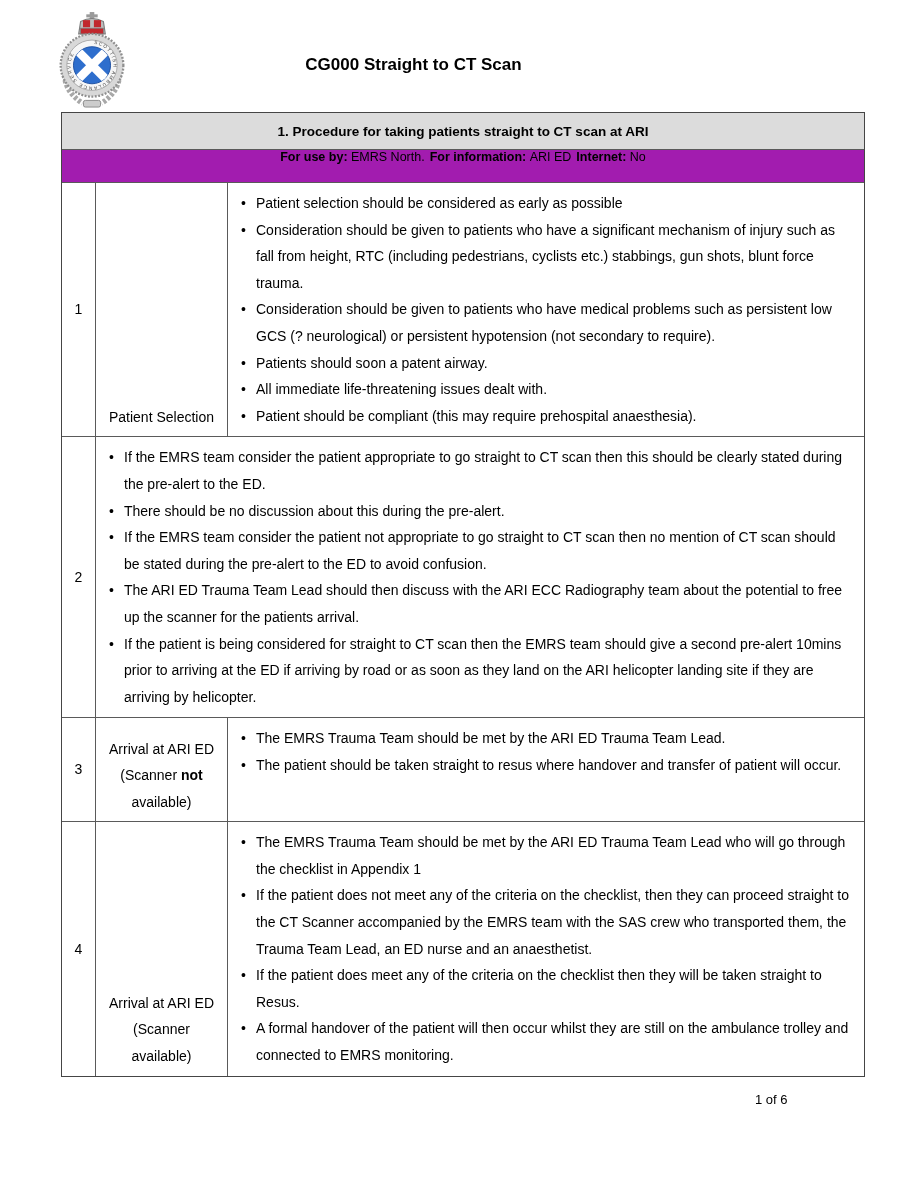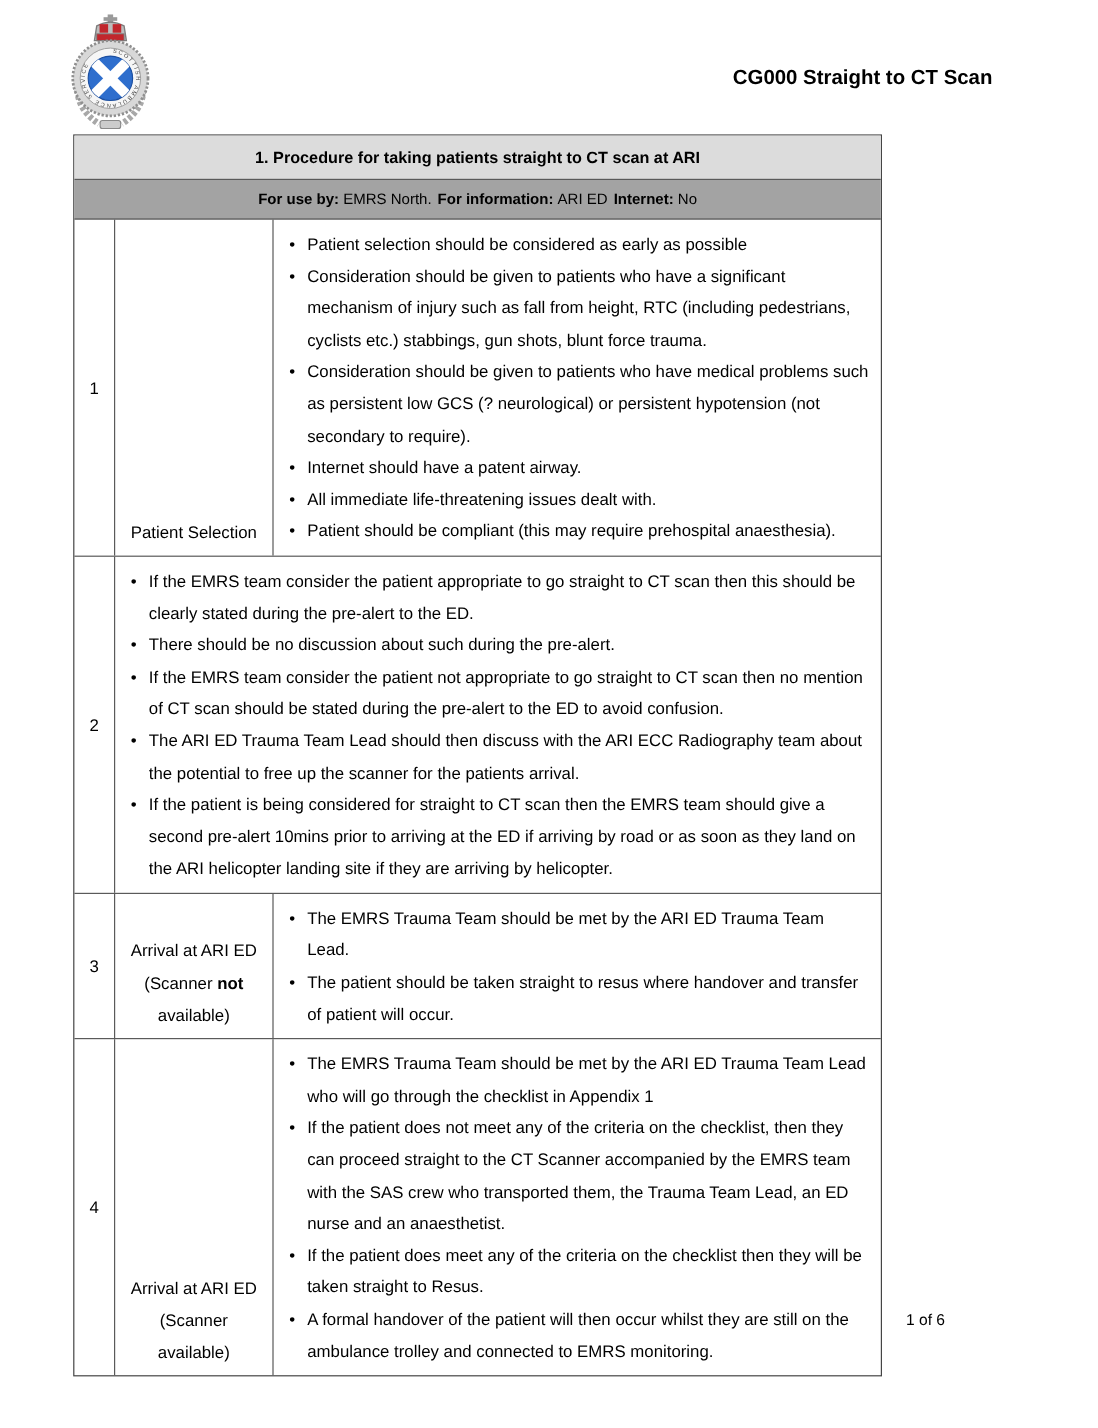--- a/index.html
+++ b/index.html
@@ -7,36 +7,36 @@
   body { font-family:"Liberation Sans", sans-serif; color:#000; }
   .page {
     position:relative; width:915px; height:1190px; margin:0 auto;
     background:#ffffff; overflow:hidden;
   }
 
   
   .logo { position:absolute; left:54px; top:11px; width:76px; height:99px; }
   .doc-title {
     position:absolute; left:0; top:55px; width:827px;
-    text-align:right; font-weight:bold; font-size:17px; color:#000;
+    text-align:center; font-weight:bold; font-size:17px; color:#000;
   }
 
   
   .doc-table {
-    position:absolute; left:61px; top:112px; width:674px;
+    position:absolute; left:61px; top:112px; width:804px;
     border:1.5px solid #454545; background:#fff;
   }
   .section-title-row {
     min-height:37px; background:#dcdcdc; border-bottom:1px solid #5a5a5a;
     display:flex; align-items:center; justify-content:center;
     font-weight:bold; font-size:13.5px;
   }
   .meta-row {
-    min-height:33px; background:#a3a3a3; border-bottom:1px solid #5a5a5a;
-    display:flex; align-items:center; justify-content:center; gap:5px;
+    min-height:33px; background:#a21caf; border-bottom:1px solid #5a5a5a;
+    display:flex; justify-content:center; gap:5px;
     font-size:12.5px;
   }
   .meta-seg b { font-weight:bold; }
 
   .trow { display:flex; align-items:stretch; }
   .trow + .trow { border-top:1px solid #5a5a5a; }
   #rows .trow:nth-child(1) { min-height:251px; }
   #rows .trow:nth-child(2) { min-height:276px; }
   #rows .trow:nth-child(3) { min-height:104px; }
   #rows .trow:nth-child(4) { min-height:246px; }
@@ -127,21 +127,21 @@
             <div class="bullet">
               <span class="dot">•</span>
               <span class="txt">Consideration should be given to patients who have a significant mechanism of injury such as fall from height, RTC (including pedestrians, cyclists etc.) stabbings, gun shots, blunt force trauma.</span>
             </div>
             <div class="bullet">
               <span class="dot">•</span>
               <span class="txt">Consideration should be given to patients who have medical problems such as persistent low GCS (? neurological) or persistent hypotension (not secondary to require).</span>
             </div>
             <div class="bullet">
               <span class="dot">•</span>
-              <span class="txt">Internet should have a patent airway.</span>
+              <span class="txt">Patients should soon a patent airway.</span>
             </div>
             <div class="bullet">
               <span class="dot">•</span>
               <span class="txt">All immediate life-threatening issues dealt with.</span>
             </div>
             <div class="bullet">
               <span class="dot">•</span>
               <span class="txt">Patient should be compliant (this may require prehospital anaesthesia).</span>
             </div>
           </div>
@@ -149,21 +149,21 @@
 
   <div class="trow">
     <div class="cell num">2</div>
     <div class="cell bullets">
             <div class="bullet">
               <span class="dot">•</span>
               <span class="txt">If the EMRS team consider the patient appropriate to go straight to CT scan then this should be clearly stated during the pre-alert to the ED.</span>
             </div>
             <div class="bullet">
               <span class="dot">•</span>
-              <span class="txt">There should be no discussion about such during the pre-alert.</span>
+              <span class="txt">There should be no discussion about this during the pre-alert.</span>
             </div>
             <div class="bullet">
               <span class="dot">•</span>
               <span class="txt">If the EMRS team consider the patient not appropriate to go straight to CT scan then no mention of CT scan should be stated during the pre-alert to the ED to avoid confusion.</span>
             </div>
             <div class="bullet">
               <span class="dot">•</span>
               <span class="txt">The ARI ED Trauma Team Lead should then discuss with the ARI ECC Radiography team about the potential to free up the scanner for the patients arrival.</span>
             </div>
             <div class="bullet">

